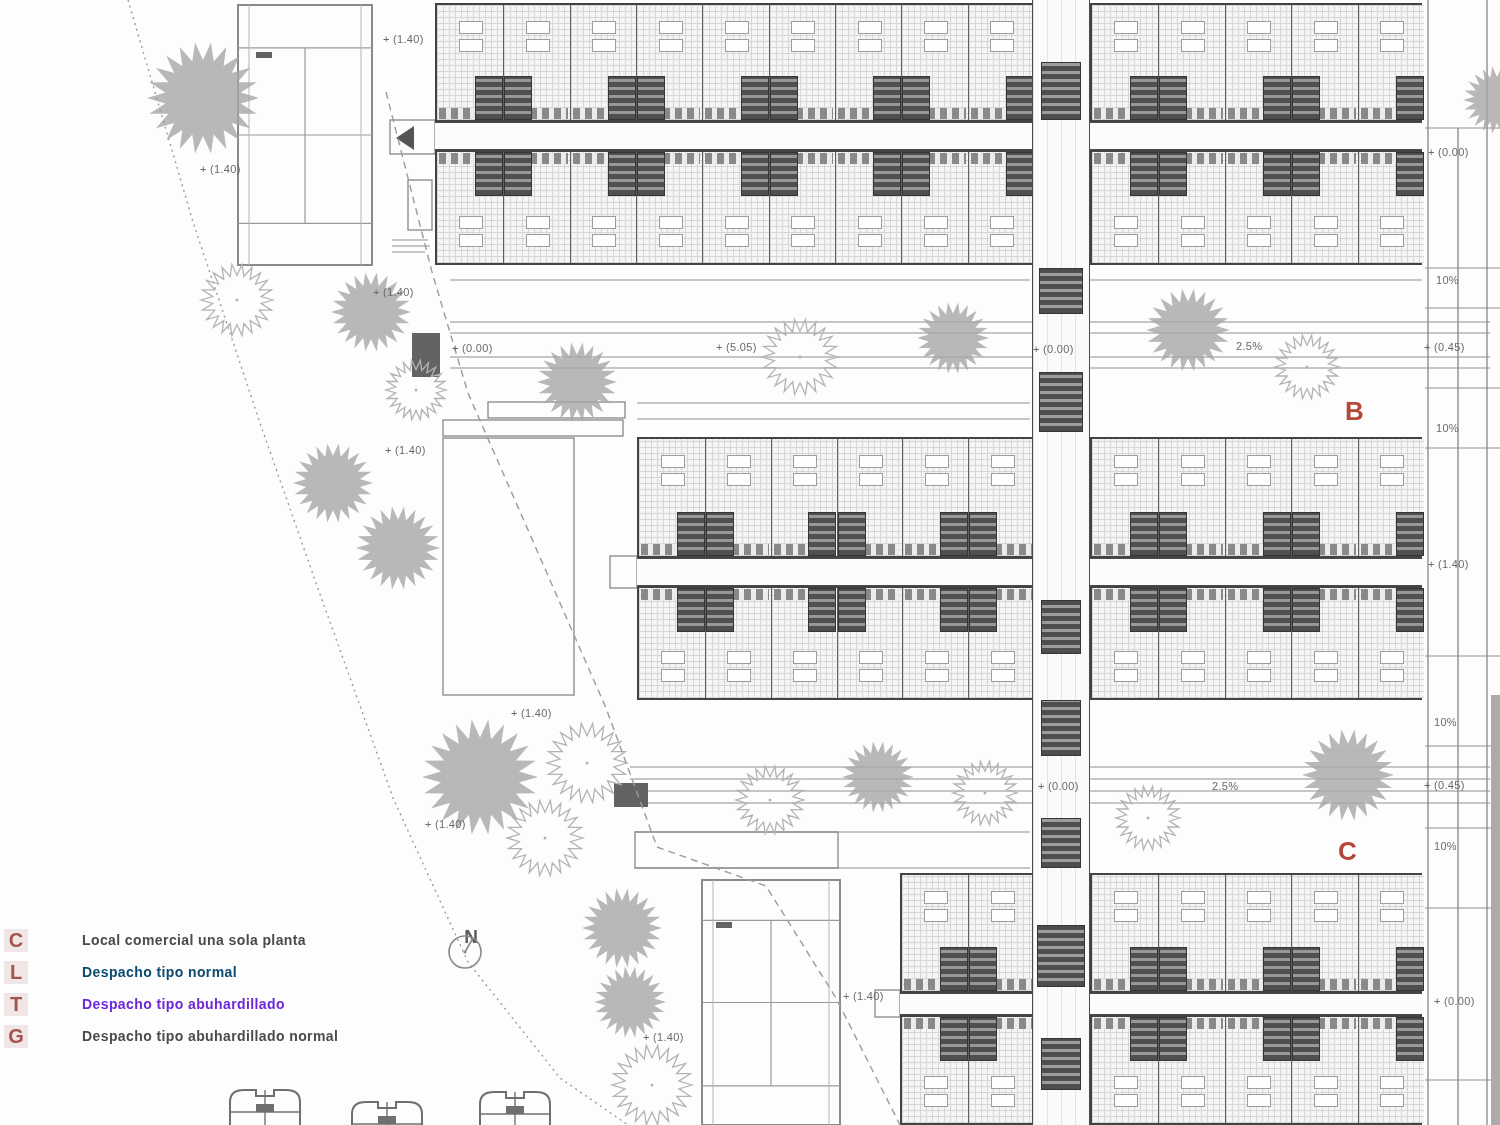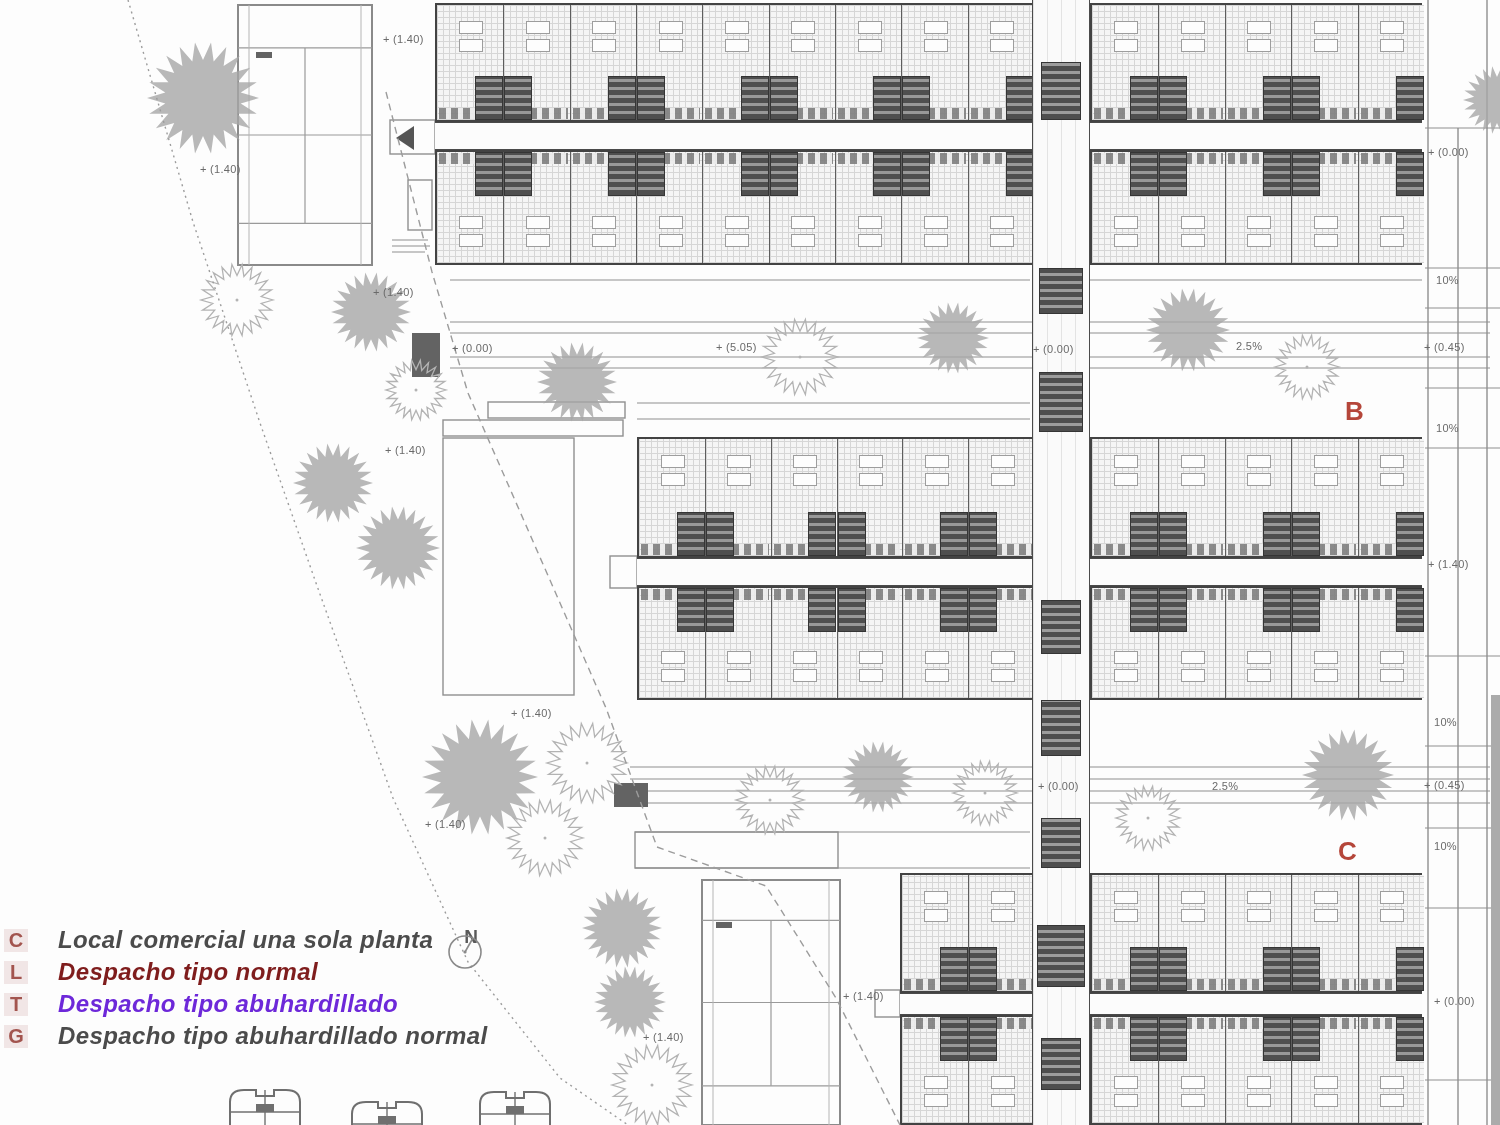--- a/index.html
+++ b/index.html
@@ -41,21 +41,21 @@
   #annotations{position:absolute;left:0;top:0;width:100%;height:100%;z-index:6;}
   .ann{position:absolute;font-size:11px;font-weight:normal;color:#6a6a6a;
     letter-spacing:.3px;white-space:nowrap;}
   .blk{position:absolute;font-size:26px;font-weight:bold;z-index:7;}
   #watermark{position:absolute;left:556px;top:512px;z-index:8;
     font-size:86px;font-weight:bold;letter-spacing:1px;opacity:.5;}
   #legend{position:absolute;left:4px;top:924px;z-index:9;}
   .lg-row{position:relative;height:32px;display:flex;align-items:center;}
   .lg-key{display:inline-block;width:24px;text-align:center;font-size:20px;font-weight:bold;
     background:rgba(190,130,125,.18);}
-  .lg-label{display:inline-block;margin-left:30px;font-size:24px;font-weight:bold;letter-spacing:.4px;font-style:italic;}
+  .lg-label{display:inline-block;margin-left:54px;font-size:14px;font-weight:bold;letter-spacing:.4px;}
   #north{position:absolute;left:438px;top:926px;width:52px;z-index:9;text-align:center;}
   #north .n-label{font-size:19px;font-weight:bold;color:#595959;display:block;margin-left:14px;}
 </style>
 </head>
 <body>
 
 <div id="plan">
   <svg id="base-svg" width="1500" height="1125">
       <line x1="450" y1="280" x2="1030" y2="280" stroke="#8f8f8f" stroke-width="1.2"></line>
       <line x1="1090" y1="280" x2="1422" y2="280" stroke="#8f8f8f" stroke-width="1.2"></line>
@@ -630,21 +630,21 @@
     </div>
 
 
   <div id="legend">
     <div class="lg-row">
       <span class="lg-key" style="color: rgb(162, 84, 78);">C</span>
       <span class="lg-label" style="color: rgb(75, 75, 75);">Local comercial una sola planta</span>
     </div>
     <div class="lg-row">
       <span class="lg-key" style="color: rgb(162, 84, 78);">L</span>
-      <span class="lg-label" style="color: #7f1d1d;">Despacho tipo normal</span>
+      <span class="lg-label" style="color: #0c4a6e;">Despacho tipo normal</span>
     </div>
     <div class="lg-row">
       <span class="lg-key" style="color: rgb(162, 84, 78);">T</span>
       <span class="lg-label" style="color: #6d28d9;">Despacho tipo abuhardillado</span>
     </div>
     <div class="lg-row">
       <span class="lg-key" style="color: rgb(162, 84, 78);">G</span>
       <span class="lg-label" style="color: rgb(75, 75, 75);">Despacho tipo abuhardillado normal</span>
     </div>
   </div>

